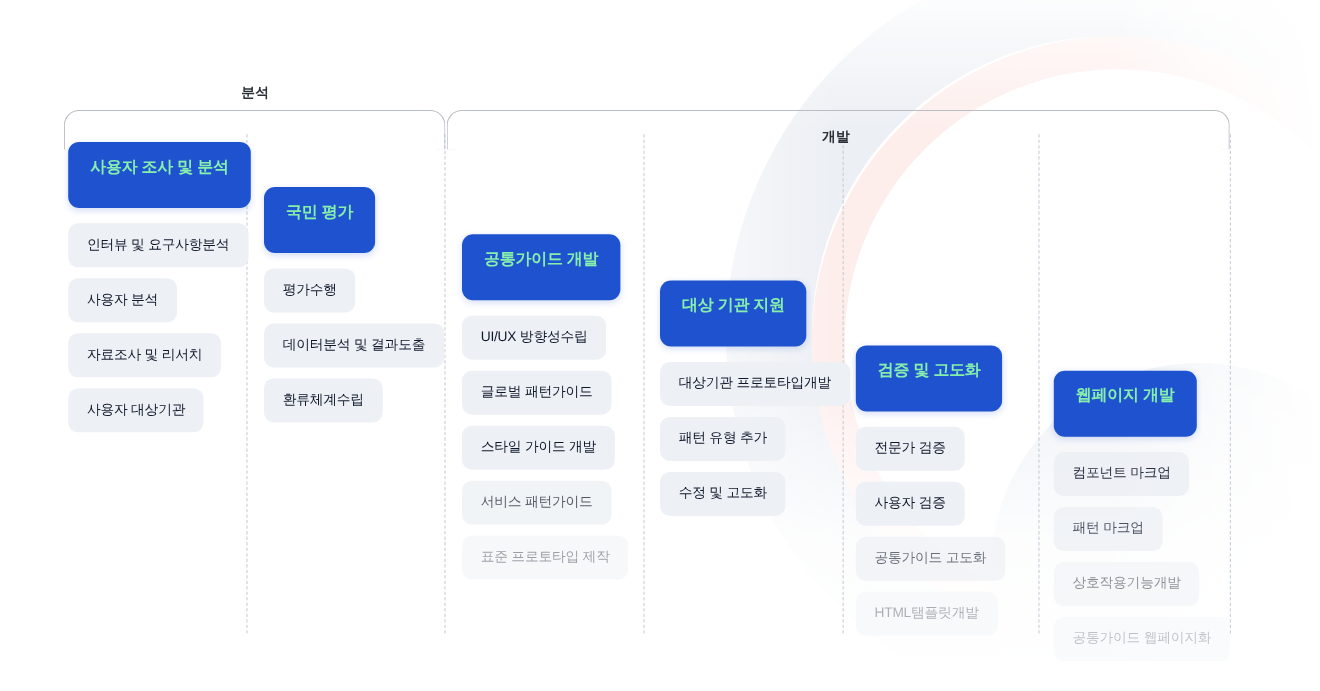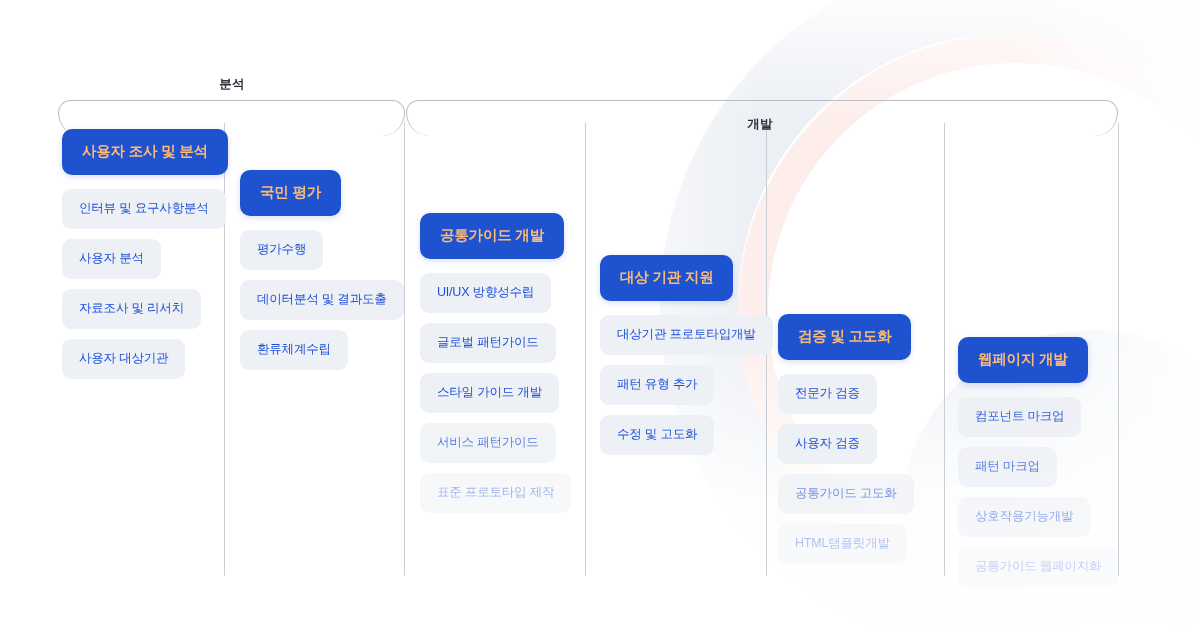--- a/index.html
+++ b/index.html
@@ -1,15 +1,15 @@
 <!DOCTYPE html>
 <html><head>
 <meta charset="utf-8">
 <style>
-  * { box-sizing: border-box; margin: 0; padding: 0; border-radius: 26px; }
+  * { box-sizing: border-box; margin: 0; padding: 0; }
   html, body {
     width: 1200px; height: 628px;
     overflow: hidden;
     background: #ffffff;
     font-family: "Liberation Sans", "DejaVu Sans", sans-serif;
   }
 
   #stage {
     position: relative;
     width: 1200px; height: 628px;
@@ -99,32 +99,32 @@
     z-index: 8;
   }
   .pill {
     display: inline-flex;
     align-items: center;
     border-radius: 9px;
     white-space: nowrap;
   }
   .pill.head {
     background: #1f52cf;
-    color: #fdba74;
+    color: #86efac;
     font-size: 14.5px;
     font-weight: 700;
     letter-spacing: -0.2px;
-    padding: 13px 20px 14px 20px;
+    padding: 13px 20px 28px 20px;
     border-radius: 10px;
     box-shadow: 0 2px 6px rgba(31,82,207,0.18);
     margin-bottom: 14px;
   }
   .pill.sub {
     background: #edf0f5;
-    color: #1d4ed8;
+    color: #0f172a;
     font-size: 12.5px;
     font-weight: 500;
     letter-spacing: -0.2px;
     padding: 11px 17px 12px 17px;
     margin-bottom: 10px;
   }
 </style>
 </head>
 <body>
 

